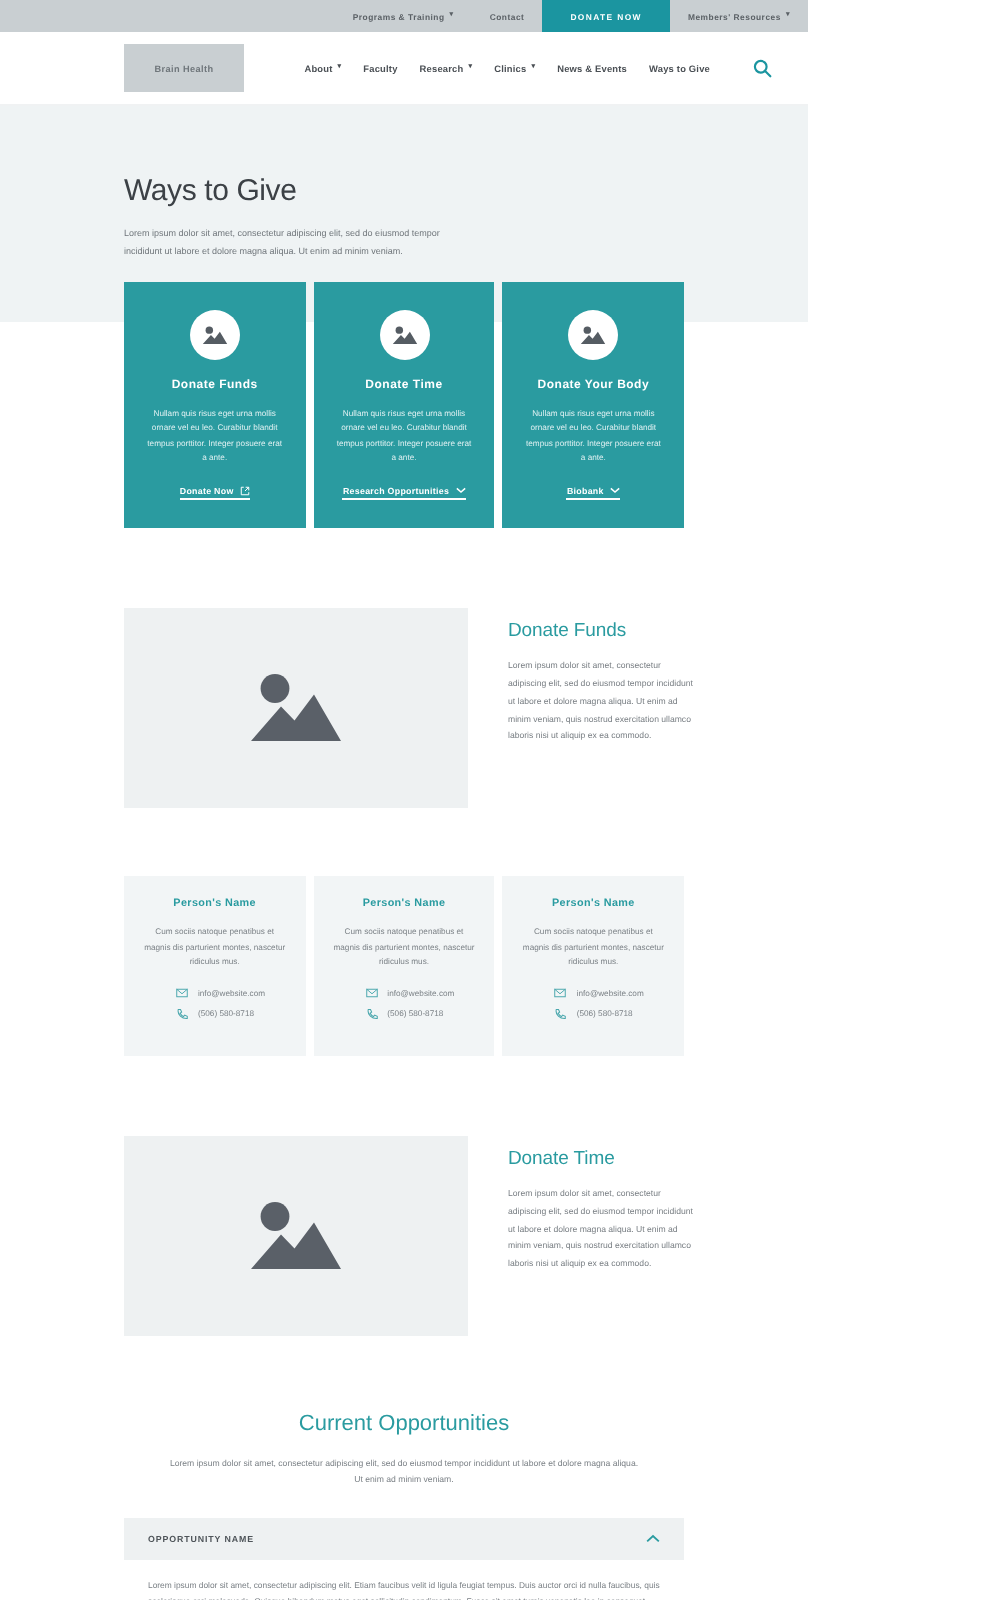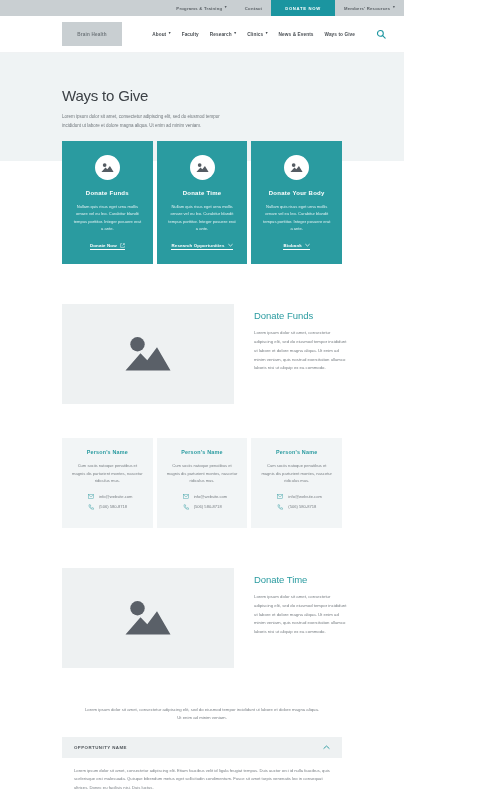--- a/index.html
+++ b/index.html
@@ -373,20 +373,21 @@
         <path d="M1 24 L11 12.5 L15.5 17.2 L22 8.5 L31 24 Z"></path>
       </svg>
     </div>
     <div class="media-copy">
       <h2>Donate Time</h2>
       <p>Lorem ipsum dolor sit amet, consectetur adipiscing elit, sed do eiusmod tempor incididunt ut labore et dolore magna aliqua. Ut enim ad minim veniam, quis nostrud exercitation ullamco laboris nisi ut aliquip ex ea commodo.</p>
     </div>
   </div>
 
   <div class="opps">
+    <h2>Current Opportunities</h2>
     <p>Lorem ipsum dolor sit amet, consectetur adipiscing elit, sed do eiusmod tempor incididunt ut labore et dolore magna aliqua. Ut enim ad minim veniam.</p>
 
     <div class="accordion-head">
       <span class="title">OPPORTUNITY NAME</span>
       <span>
         <svg width="7" height="5" viewBox="0 0 12 8" fill="none" stroke="#2a9ba0" stroke-width="1.6">
           <path d="M1 6 L6 1.5 L11 6"></path>
         </svg>
       </span>
     </div>

